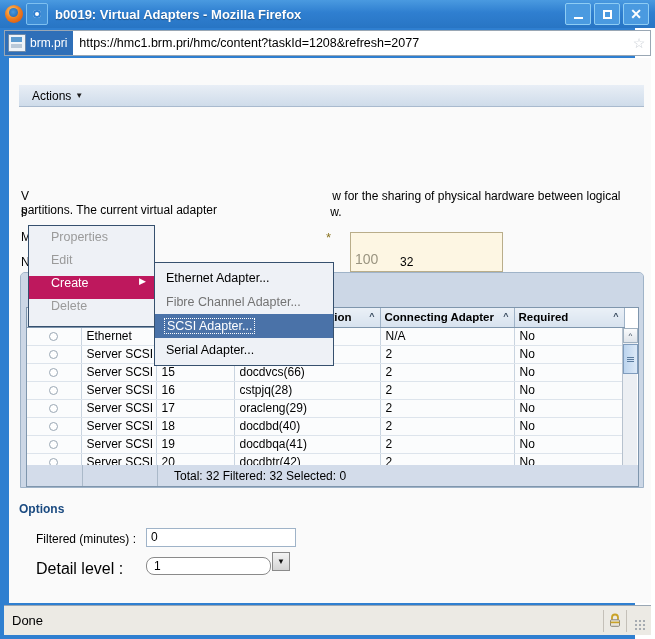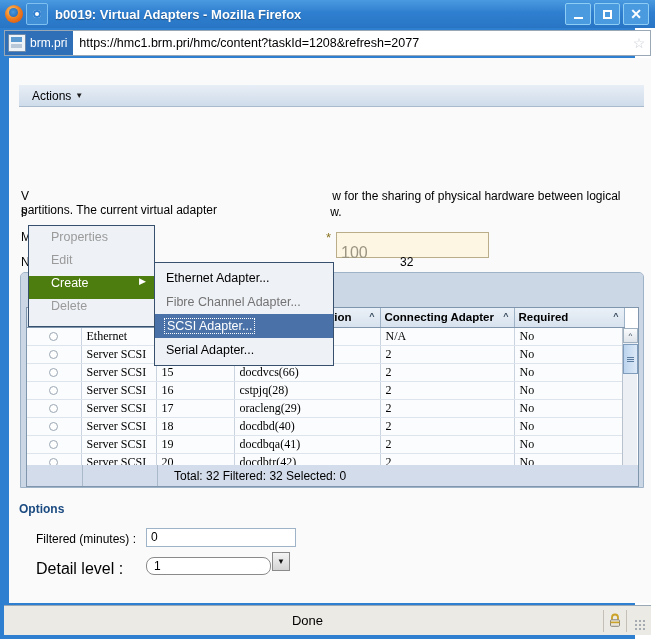--- a/index.html
+++ b/index.html
@@ -109,23 +109,23 @@
   }
   #actions-bar{
     position:absolute;left:10px;top:27px;width:625px;height:22px;
     background:linear-gradient(to bottom,#e8eef6 0%,#cfdcea 100%);
     border-bottom:1px solid #a9bace;
     display:flex;align-items:center;padding-left:13px;box-sizing:border-box;
   }
   #actions-caret{margin-left:4px;font-size:8px;color:#1a1a1a;}
   .req-star{color:#8a7320;font-size:13px;position:absolute;left:317px;top:172px;}
   #max-input{
-    position:absolute;left:327px;top:174px;width:153px;height:17px;
+    position:absolute;left:341px;top:174px;width:153px;height:17px;
     background:#fdf6e3;border:1px solid #b9ad8a;box-sizing:border-box;
-    font-size:16px;color:#9a9480;padding:12px 4px;line-height:15px;
+    font-size:14px;color:#9a9480;padding:19px 4px;line-height:15px;
   }
   #num-val{position:absolute;left:391px;top:197px;font-size:12px;color:#000;}
   #num-label{position:absolute;left:12px;top:197px;font-size:12px;color:#000;}
   #desc-line1{position:absolute;left:12px;top:131px;font-size:12px;color:#000;}
   #desc-line2{position:absolute;left:12px;top:147px;font-size:12px;color:#000;}
 
   
   #table-card{
     position:absolute;left:11px;top:214px;width:624px;height:216px;
     border:1px solid #9fb3c8;border-radius:5px 5px 0 0;box-sizing:border-box;
@@ -166,21 +166,21 @@
     background:linear-gradient(to bottom,#eaf0f7 0%,#d7e2ee 100%);
     border-right:1px solid #9fb3c8;border-bottom:1px solid #7f96ad;
     height:19px;font-size:11.5px;font-weight:bold;color:#000;
     text-align:left;padding:0 4px;box-sizing:border-box;position:relative;
     white-space:nowrap;
   }
   thead th .sorticon{position:absolute;right:5px;top:3px;font-size:9px;color:#3a4c60;}
   tbody td{
     border-right:1px solid #c9d4e0;border-bottom:1px solid #dde4ec;
     height:18px;padding:0 5px;box-sizing:border-box;color:#000;
-    font-size:12px;white-space:nowrap;overflow:hidden;font-family:Liberation Serif, serif;
+    font-size:12px;white-space:nowrap;overflow:hidden;
   }
   tbody tr{background:#fbfcfd;}
   td.sel{text-align:center;padding:0;}
   .radio{
     display:inline-block;width:9px;height:9px;border-radius:50%;
     border:1px solid #9aa7b4;background:#ffffff;vertical-align:middle;
     box-sizing:border-box;
   }
   #vscroll{
     position:absolute;right:1px;top:20px;width:15px;height:155px;
@@ -231,21 +231,21 @@
     border:1px solid #8a8a8a;box-sizing:border-box;
     display:flex;align-items:center;justify-content:center;font-size:8px;color:#111;
   }
 
   
   #statusbar{
     position:absolute;left:4px;top:605px;width:647px;height:30px;
     background:#eceae4;border-top:1px solid #9aa7b4;box-sizing:border-box;
     display:flex;align-items:center;
   }
-  #status-text{flex:1;padding-left:8px;font-size:13px;color:#000;text-align:center;}
+  #status-text{flex:1;padding-left:8px;font-size:13px;color:#000;}
   #lock-box{
     width:22px;height:22px;margin-right:2px;flex:none;
     border-left:1px solid #c4c0b8;border-right:1px solid #c4c0b8;
     display:flex;align-items:center;justify-content:center;
   }
   #grip-box{width:18px;height:22px;flex:none;margin-right:4px;
     display:flex;align-items:flex-end;justify-content:flex-end;}
   #grip-box .g{
     width:13px;height:13px;
     background:
@@ -257,21 +257,21 @@
   #actions-menu{
     position:absolute;left:19px;top:167px;width:127px;
     background:#eef1f6;border:1px solid #36506e;box-sizing:border-box;
     z-index:60;padding:4px 0;
   }
   .mi{
     height:23px;display:flex;align-items:flex-start;padding-left:22px;
     font-size:12.5px;color:#9a9a9a;box-sizing:border-box;position:relative;
   }
   .mi.enabled{color:#000;}
-  .mi.sel{background:#4d7c0f;color:#ffffff;}
+  .mi.sel{background:#be185d;color:#ffffff;}
   .mi .arrow{position:absolute;right:8px;font-size:9px;}
 
   #submenu{
     position:absolute;left:145px;top:204px;width:180px;
     background:#eef1f6;border:1px solid #36506e;box-sizing:border-box;
     z-index:61;padding:3px 0;
   }
   .si{
     height:24px;display:flex;align-items:center;padding-left:11px;
     font-size:12.5px;color:#000;box-sizing:border-box;

